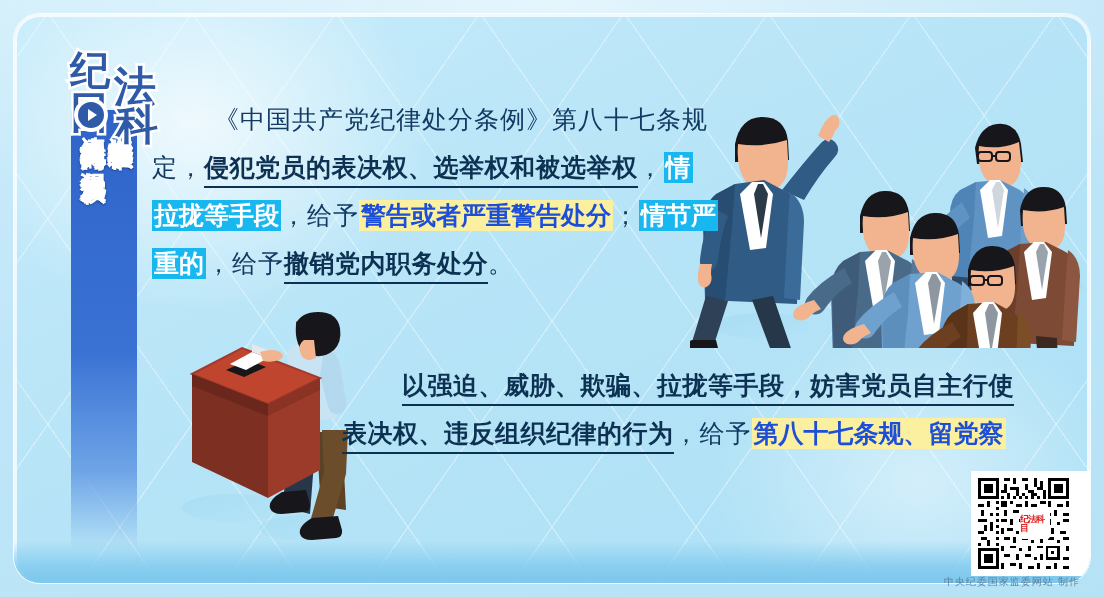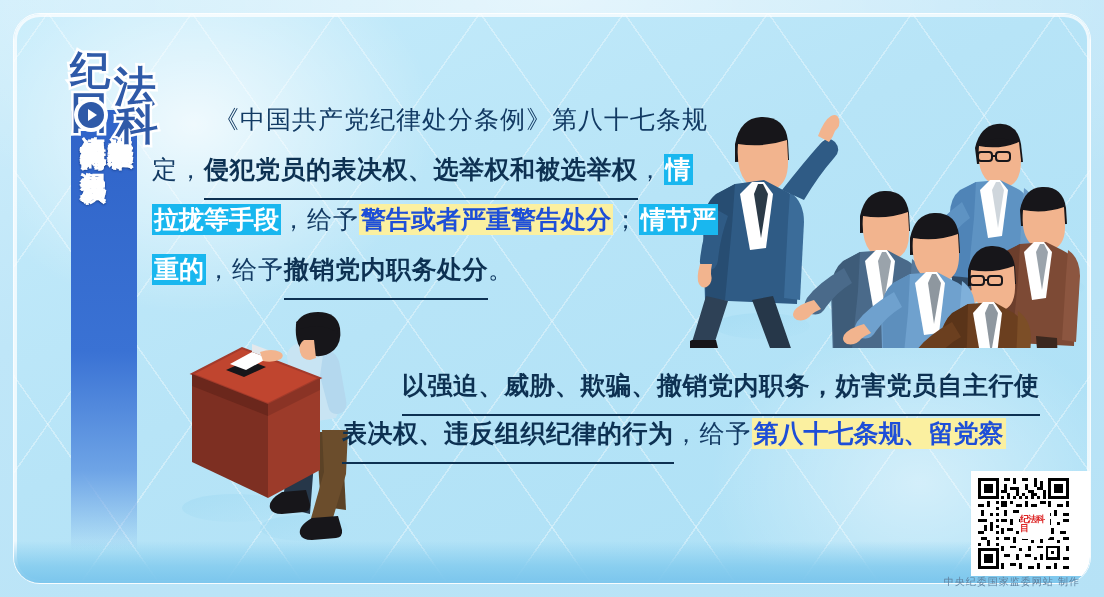--- a/index.html
+++ b/index.html
@@ -108,23 +108,23 @@
   .para1{left:138px;top:82px;width:560px;}
   .para2{left:318px;top:348px;width:690px;}
   .p1l1{padding-left:62px;}
   .p1l2{padding-left:0;}
   .p1l3{padding-left:0;}
   .p1l4{padding-left:0;}
   .p2l1{padding-left:70px;}
   .p2l2{padding-left:10px;}
   .p2l3{padding-left:30px;}
 
-  .reg{font-weight:normal;letter-spacing:1px;font-family:Liberation Mono, monospace;}
+  .reg{font-weight:normal;letter-spacing:1px;}
   .bd{font-weight:bold;color:#0d3152;letter-spacing:.5px;}
-  .ul{border-bottom:2px solid #0d3152;padding-bottom:14px;}
+  .ul{border-bottom:2px solid #0d3152;padding-bottom:4px;}
   .hl-cyan{background:#19b7ef;color:#ffffff;font-weight:bold;padding:1px 2px;}
   .hl-yellow{background:#fbf0a0;color:#1d4ed8;font-weight:bold;padding:1px 2px;}
 
   
   .scene-group{position:absolute;left:676px;top:34px;width:420px;height:300px;z-index:8;}
   .scene-vote{position:absolute;left:150px;top:298px;width:210px;height:252px;z-index:8;}
 
   
   .qr{
     position:absolute;left:957px;top:457px;width:128px;height:105px;z-index:11;
@@ -341,21 +341,21 @@
       <div class="ln p1l3">
         <span class="hl-cyan">拉拢等手段</span><span class="reg">，给予</span><span class="hl-yellow">警告或者严重警告处分</span><span class="reg">；</span><span class="hl-cyan">情节严</span>
       </div>
       <div class="ln p1l4">
         <span class="hl-cyan">重的</span><span class="reg">，给予</span><span class="bd ul">撤销党内职务处分</span><span class="reg">。</span>
       </div>
     </div>
 
     <div class="para para2">
       <div class="ln p2l1">
-        <span class="bd ul">以强迫、威胁、欺骗、撤销党内职务，妨害党员自主行使</span>
+        <span class="bd ul">以强迫、威胁、欺骗、拉拢等手段，妨害党员自主行使</span>
       </div>
       <div class="ln p2l2">
         <span class="bd ul">表决权、违反组织纪律的行为</span><span class="reg">，给予</span><span class="hl-yellow">第八十七条规、留党察</span>
       </div>
     </div>
 
     <div class="vbanner">
       <div class="cols">
         <div class="vcol vcol-a">选举权和被选举权</div>
         <div class="vcol vcol-b">违反组织纪律的行为：侵犯党员表决权、</div>

